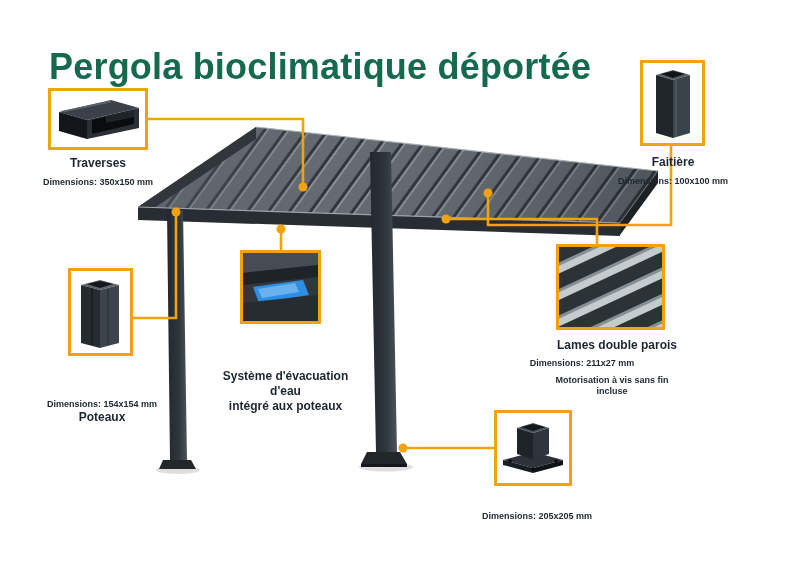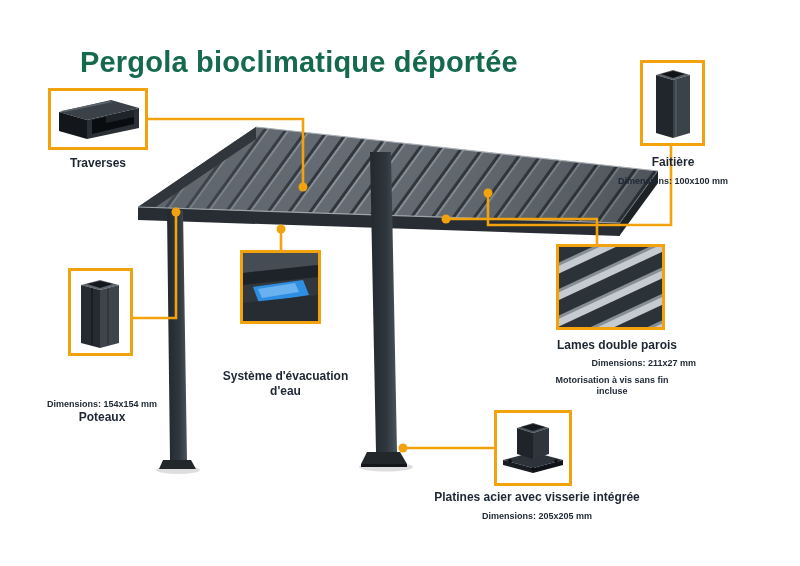--- a/index.html
+++ b/index.html
@@ -2,23 +2,22 @@
 <html style="--accent: #F2A20C; --title: #156A4E; --text: #1D2733;"><head>
 <meta charset="utf-8">
 <style>
   * { margin:0; padding:0; box-sizing:border-box; }
   html,body { background:#ffffff; }
   body { font-family:"Liberation Sans", sans-serif; }
   .stage { position:relative; width:800px; height:566px; background:#fff; overflow:hidden; }
 
   .page-title {
     position:absolute; left:49px; top:46px;
-    font-size:29px; font-weight:bold; color:var(--title,#156A4E);
+    font-size:36px; font-weight:bold; color:var(--title,#156A4E);
     letter-spacing:0.2px;
-    margin-left:31px;
   }
 
   svg.scene { position:absolute; left:0; top:0; width:800px; height:566px; }
 
   .connector { stroke:var(--accent,#F2A20C); stroke-width:2.6; fill:none; }
   .dot { fill:var(--accent,#F2A20C); }
 
   .co-box {
     position:absolute; border:3px solid var(--accent,#F2A20C);
     background:#fff; overflow:hidden;
@@ -43,21 +42,21 @@
 
   
   #lbl-traverses  { left:28px;  top:156px; width:140px; }
   #dim-traverses  { left:8px;   top:177px; width:180px; }
   #lbl-faitiere   { left:613px; top:155px; width:120px; }
   #dim-faitiere   { left:603px; top:176px; width:140px; }
   #lbl-poteaux    { left:42px;  top:378px; width:120px;margin-top:32px; }
   #dim-poteaux    { left:27px;  top:399px; width:150px; }
   #lbl-evacuation { left:213px; top:342px; width:145px;margin-top:27px; }
   #lbl-lames      { left:547px; top:338px; width:130px;text-align:right; }
-  #dim-lames      { left:556px; top:358px; width:140px;text-align:right; }
+  #dim-lames      { left:512px; top:358px; width:140px; }
   #note-lames     { left:542px; top:375px; width:140px; }
   #lbl-platines   { left:431px; top:490px; width:212px; }
   #dim-platines   { left:441px; top:511px; width:192px; }
 </style>
 </head>
 <body>
 
 <div class="stage">
 
   <h1 class="page-title">Pergola bioclimatique déportée</h1>
@@ -129,20 +128,21 @@
     <svg viewBox="0 0 94 56">
       <polygon points="8,21 60,9 88,17 36,29" fill="#3a4148"></polygon>
       <polygon points="10,20 58,10 62,11 14,21" fill="#5b636b"></polygon>
       <polygon points="8,21 36,29 36,48 8,40" fill="#13171b"></polygon>
       <polygon points="36,29 88,17 88,37 36,48" fill="#2a3036"></polygon>
       <polygon points="41,29 83,19 83,33 41,43" fill="#0a0d0f"></polygon>
       <polygon points="55,25 83,19 83,26 55,32" fill="#1f2429"></polygon>
     </svg>
   </div>
   <div class="co-label" id="lbl-traverses">Traverses</div>
+  <div class="co-dims" id="dim-traverses">Dimensions: 350x150 mm</div>
 
   <div class="co-box" id="box-faitiere">
     <svg viewBox="0 0 59 80">
       <polygon points="13,12 30,7 47,12 30,17" fill="#575e66"></polygon>
       <polygon points="18,11 30,8 42,11 30,15" fill="#111519"></polygon>
       <polygon points="13,12 30,17 30,75 13,70" fill="#21262c"></polygon>
       <polygon points="30,17 47,12 47,70 30,75" fill="#3a424a"></polygon>
       <line x1="33" y1="17" x2="33" y2="74" stroke="#525a63" stroke-width="1.5"></line>
     </svg>
   </div>
@@ -167,20 +167,21 @@
       <rect width="75" height="68" fill="#31373d"></rect>
       <polygon points="0,0 75,0 75,12 0,20" fill="#454c54"></polygon>
       <polygon points="0,20 75,12 75,24 0,32" fill="#1d2328"></polygon>
       <polygon points="10,34 60,27 66,42 16,50" fill="#2e8fe2"></polygon>
       <polygon points="15,36 52,30 56,39 19,45" fill="#73b7f1" opacity="0.85"></polygon>
       <polygon points="0,50 75,42 75,68 0,68" fill="#262c32"></polygon>
     </svg>
   </div>
   <div class="co-label" id="lbl-evacuation">
     <div>Système d'évacuation d'eau</div>
+    <div>intégré aux poteaux</div>
   </div>
 
   <div class="co-box" id="box-lames">
     <svg viewBox="0 0 103 80">
       <defs>
         <pattern id="lamPat" width="24" height="24" patternUnits="userSpaceOnUse" patternTransform="rotate(65)">
           <rect width="24" height="24" fill="#c6cbcf"></rect>
           <rect width="14" height="24" fill="#2b3238"></rect>
           <rect x="14" width="3" height="24" fill="#868e96"></rect>
         </pattern>
@@ -202,16 +203,15 @@
       <polygon points="36,55 66,47 66,52 36,60" fill="#10141a"></polygon>
       <circle cx="13" cy="48" r="1.8" fill="#0b0e11"></circle>
       <circle cx="59" cy="48" r="1.8" fill="#0b0e11"></circle>
       <circle cx="36" cy="56" r="1.8" fill="#0b0e11"></circle>
       <polygon points="20,15 36,10 52,15 36,20" fill="#4a525a"></polygon>
       <polygon points="24,14 36,11 48,14 36,18" fill="#14181c"></polygon>
       <polygon points="20,15 36,20 36,46 20,41" fill="#1e2429"></polygon>
       <polygon points="36,20 52,15 52,41 36,46" fill="#2e353c"></polygon>
     </svg>
   </div>
-  <div class="co-label" id="lbl-platines">Platines acier avec visserie intégrée</div>
   <div class="co-dims" id="dim-platines">Dimensions: 205x205 mm</div>
 
 </div>
 
 </body></html>

